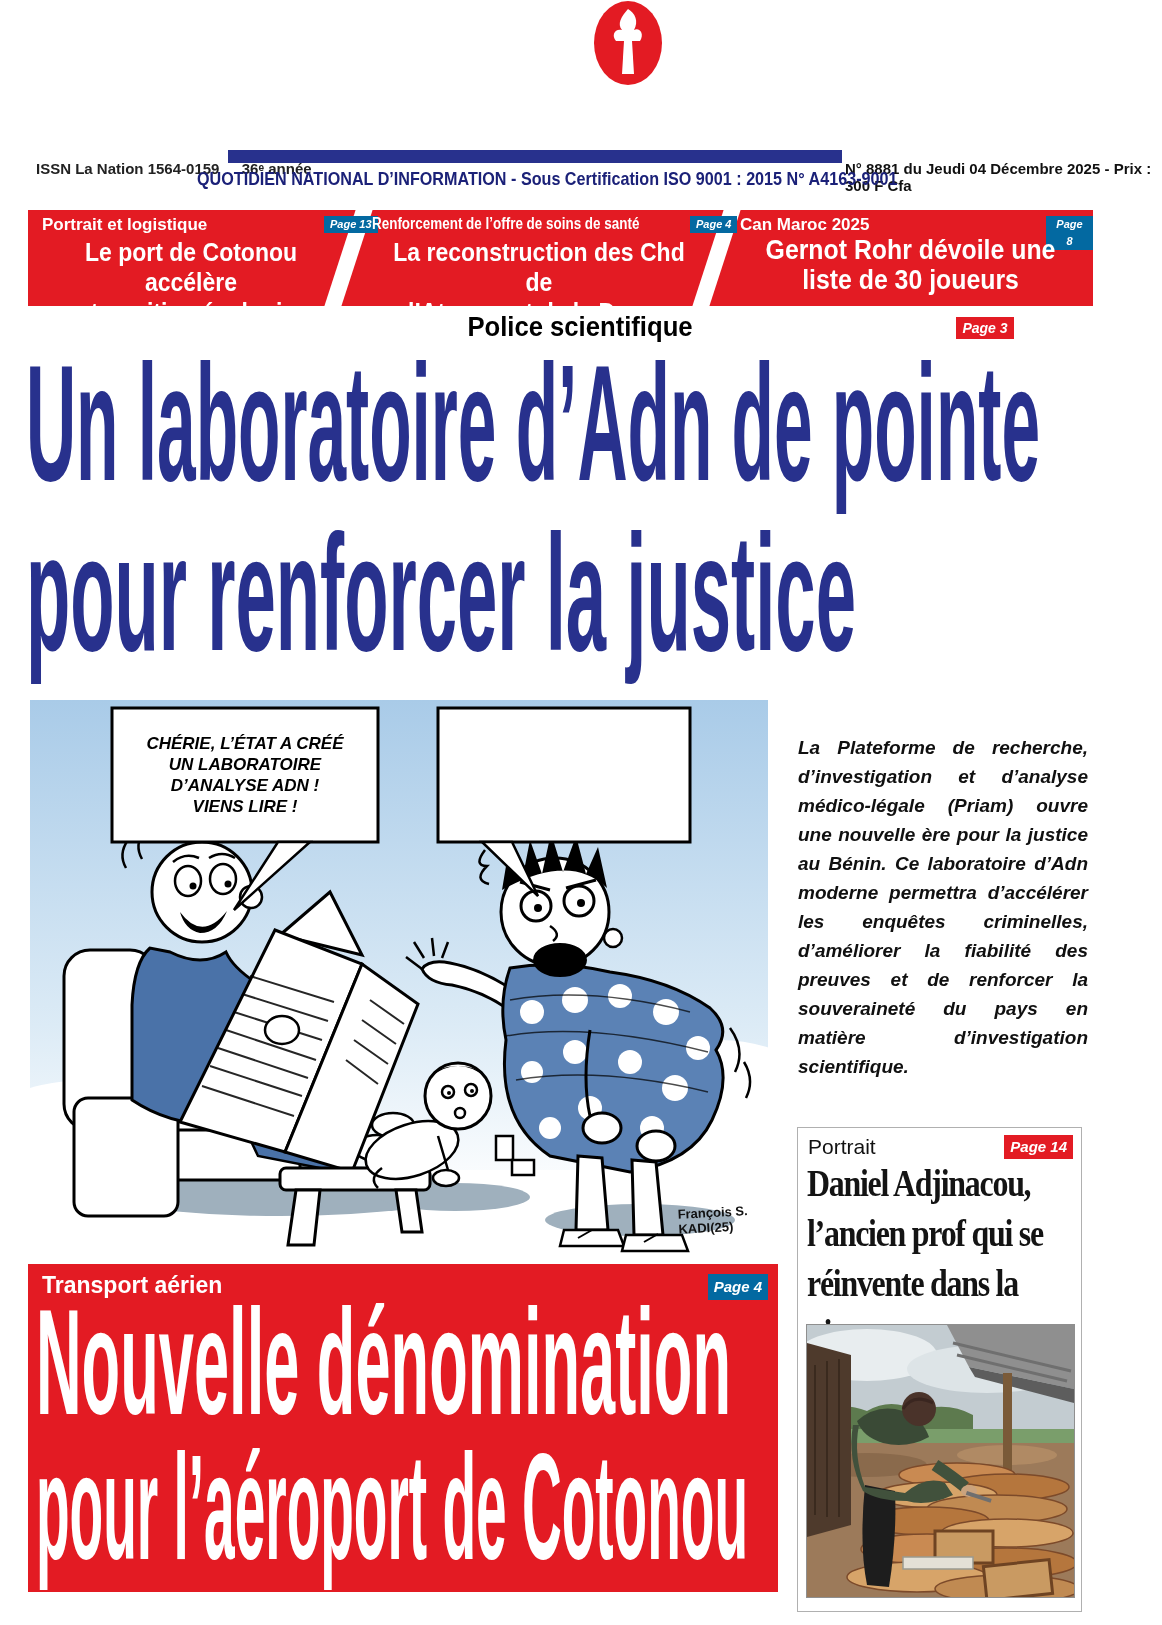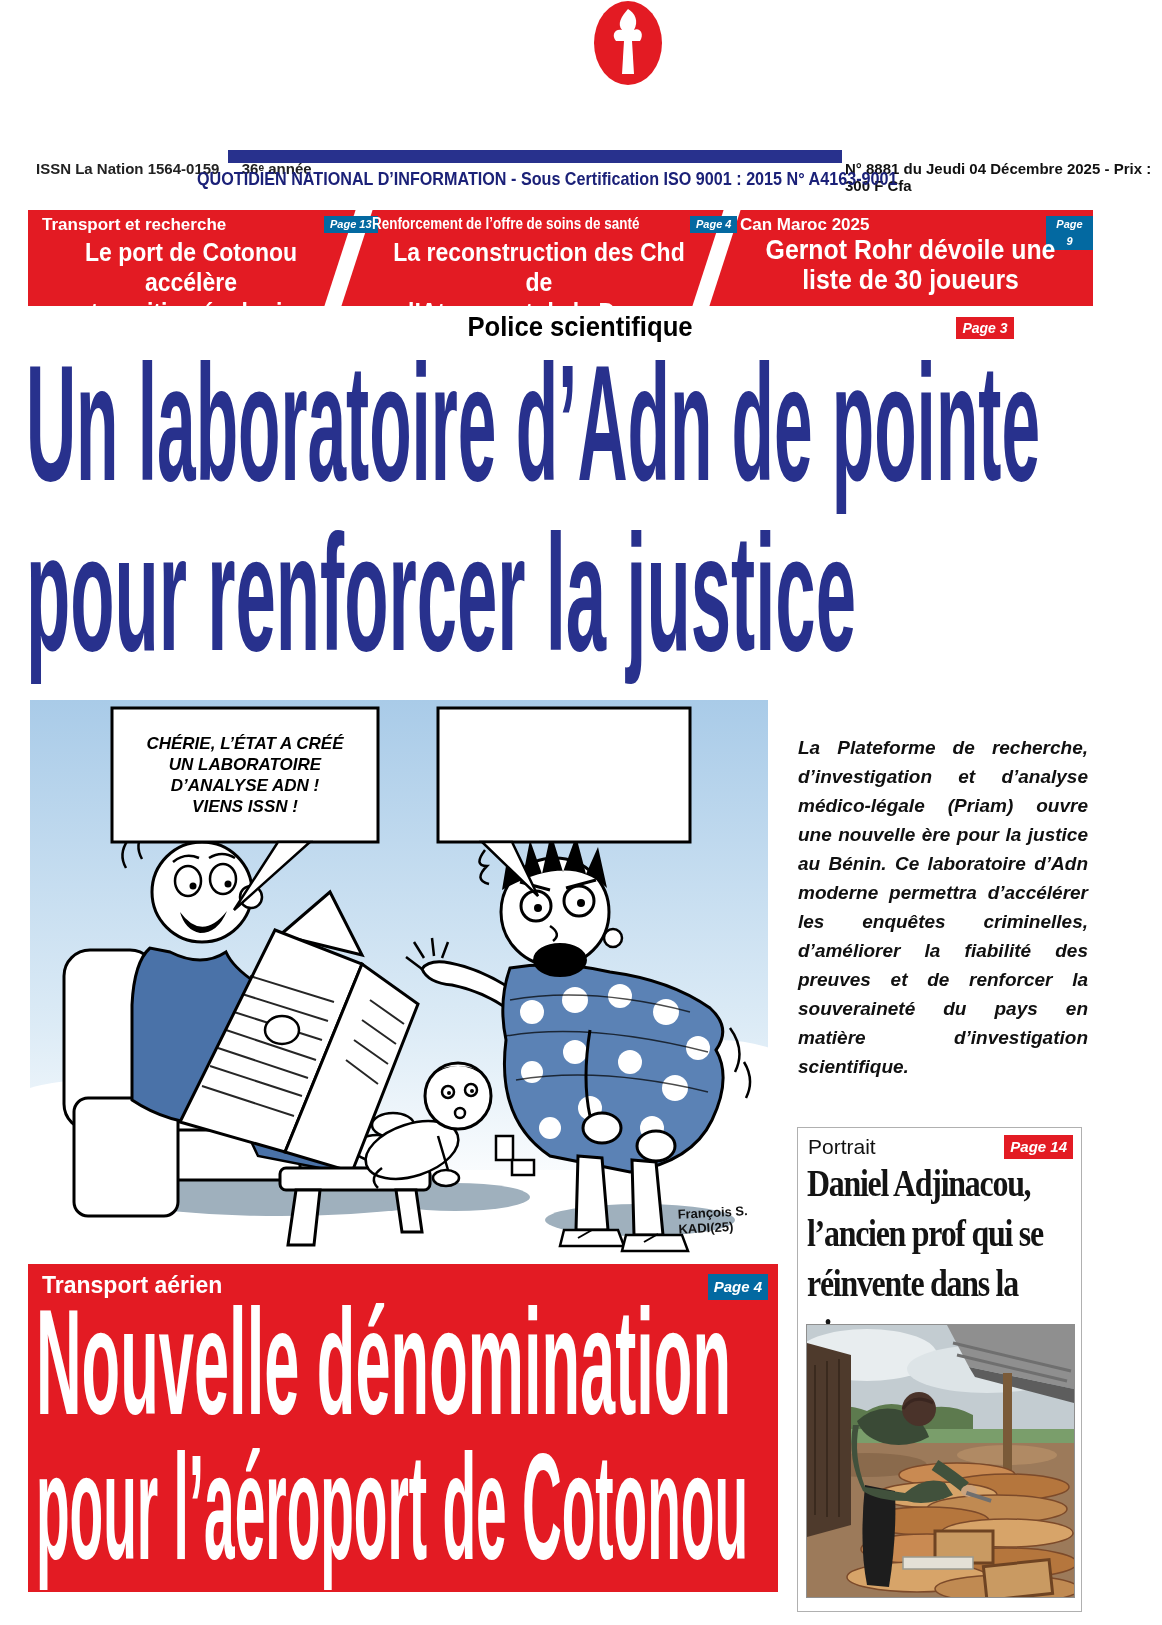--- a/index.html
+++ b/index.html
@@ -100,36 +100,36 @@
     <polygon points="32,41 40,41 42,74 30,74" fill="#fff"></polygon>
   </svg>
 
   <div class="abs subtitle">QUOTIDIEN  NATIONAL  D’INFORMATION - Sous Certification ISO 9001 : 2015 N° A4163-9001</div>
 
   <div class="abs banners">
     <div class="sep" style="left:312px;"></div>
     <div class="sep" style="left:680px;"></div>
 
     <div>
-      <div class="kicker-w" style="left:14px;top:5px;">Transport et recherche</div>
+      <div class="kicker-w" style="left:14px;top:5px;">Portrait et logistique</div>
       <div class="badge badge-black" style="left:296px;top:6px;">Page 13</div>
       <div class="banner-headline preline" style="left:0;top:27px;width:326px;">Le port de Cotonou accélère
 sa transition écologique</div>
     </div>
 
     <div>
       <div class="kicker-w nowrap" style="left:344px;top:5px;font-size:16px;transform:scaleX(.84);transform-origin:left;">Renforcement de l’offre de soins de santé</div>
       <div class="badge badge-black" style="left:662px;top:6px;">Page 4</div>
       <div class="banner-headline preline" style="left:336px;top:27px;width:350px;">La reconstruction des Chd de
 l’Atacora et de la Donga actée</div>
     </div>
 
     <div>
       <div class="kicker-w" style="left:712px;top:5px;">Can Maroc 2025</div>
-      <div class="badge badge-black" style="left:1018px;top:6px;">Page 9</div>
+      <div class="badge badge-black" style="left:1018px;top:6px;">Page 8</div>
       <div class="banner-headline preline" style="left:700px;top:25px;width:365px;font-size:27px;">Gernot Rohr dévoile une
 liste de 30 joueurs</div>
     </div>
   </div>
 
   <div class="abs lead-kicker">Police scientifique</div>
   <div class="abs badge badge-red page3-badge">Page  3</div>
 
   <svg class="abs main-headline-svg" width="1162" height="350" viewBox="0 0 1162 350">
     <text x="26" y="135" font-size="165" textLength="1014" lengthAdjust="spacingAndGlyphs">Un laboratoire d’Adn de pointe</text>
@@ -242,21 +242,21 @@
 
       <rect x="82" y="8" width="266" height="134" fill="#fff" stroke="#000" stroke-width="3"></rect>
       <polygon points="248,142 280,142 204,210" fill="#fff" stroke="#000" stroke-width="2.5"></polygon>
       <rect x="408" y="8" width="252" height="134" fill="#fff" stroke="#000" stroke-width="3"></rect>
       <polygon points="452,142 482,142 508,196" fill="#fff" stroke="#000" stroke-width="2.5"></polygon>
     </svg>
 
     <div class="bubble-text preline" style="left:86px;top:12px;width:258px;height:126px;">CHÉRIE, L’ÉTAT A CRÉÉ
 UN LABORATOIRE
 D’ANALYSE  ADN !
-VIENS ISSN !</div>
+VIENS LIRE !</div>
 
     <div class="abs signature preline">François S.
 KADI(25)</div>
   </div>
 
   <div class="abs summary">La Plateforme de recherche, d’investigation et d’analyse médico-légale (Priam) ouvre une nouvelle ère pour la justice au Bénin. Ce laboratoire d’Adn moderne permettra d’accélérer les enquêtes criminelles, d’améliorer la fiabilité des preuves et de renforcer la souveraineté du pays en matière d’investigation scientifique.</div>
 
   <div class="abs portrait-box">
     <div class="portrait-kicker">Portrait</div>
     <div class="badge badge-red page14-badge">Page 14</div>

